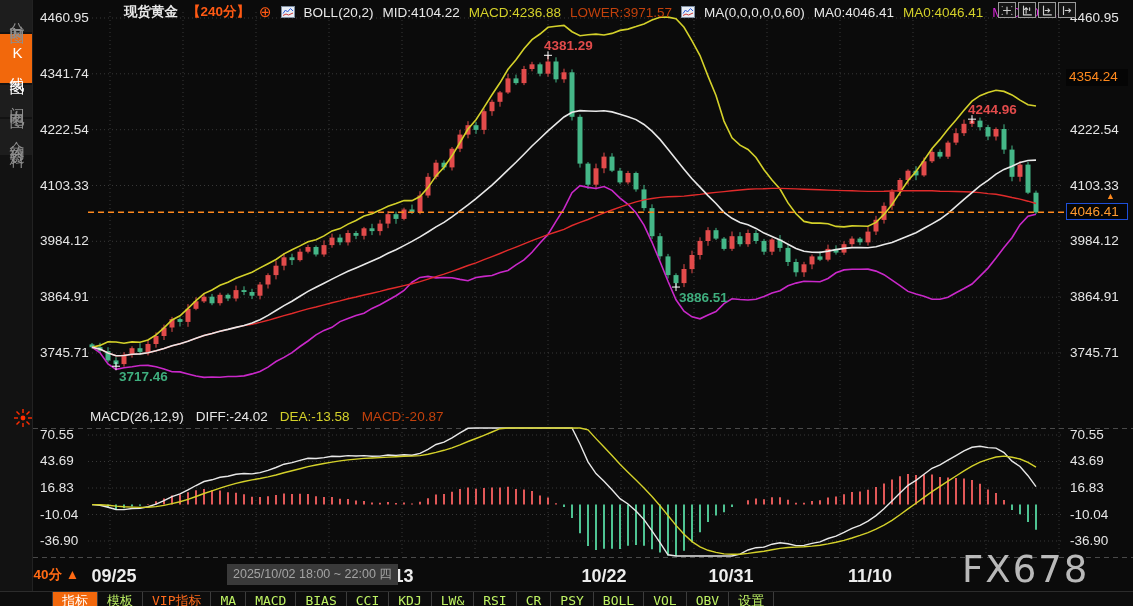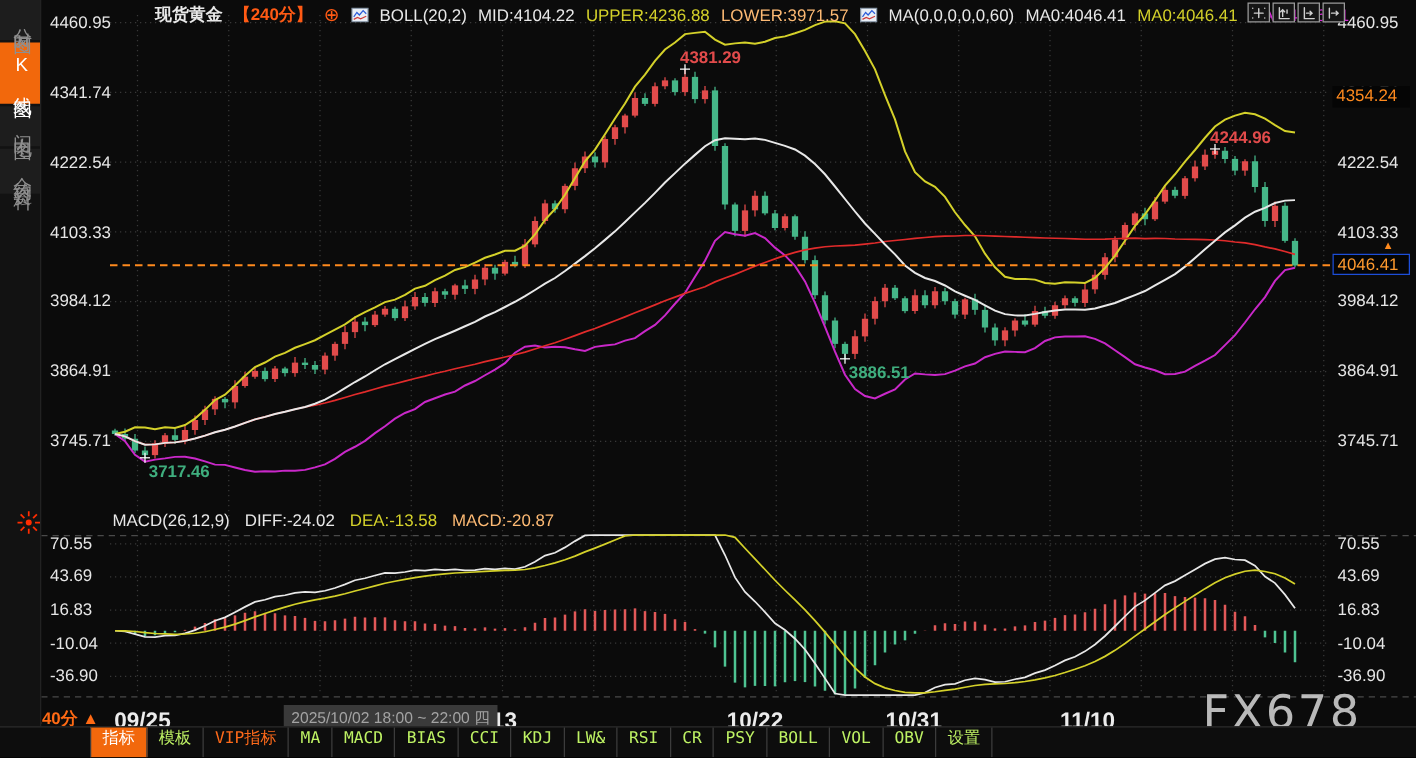--- a/index.html
+++ b/index.html
@@ -8,21 +8,21 @@
   
   #sidebar{position:absolute;left:0;top:0;width:32px;height:606px;background:#121212;border-right:1px solid #222;z-index:6;}
   .side-tab{writing-mode:vertical-rl;text-orientation:upright;width:32px;box-sizing:border-box;
             padding:10px 0;text-align:center;font-size:15px;line-height:30px;letter-spacing:4px;
             color:#8f8f8f;background:#1d1d1d;margin-bottom:2px;cursor:pointer;}
   .side-tab.active{background:#f2680c;color:#fff;}
   #live-icon{position:absolute;left:13px;top:408px;}
   
   #topbar{position:absolute;left:86px;top:3px;display:flex;gap:9px;align-items:center;
           font-size:13.5px;white-space:nowrap;z-index:5;}
-  .c-white{color:#e8e8e8;} .c-yellow{color:#d4d12a;} .c-magenta{color:#fdba74;}
+  .c-white{color:#e8e8e8;} .c-yellow{color:#d4d12a;} .c-magenta{color:#c2410c;}
   .c-orange{color:#ff5a14;}
   .mini-chart{display:inline-block;vertical-align:-2px;cursor:pointer;}
   
   #topright{position:absolute;left:998px;top:2px;display:flex;gap:2px;z-index:5;}
   .tool-btn{width:16px;height:14px;border:1px solid #9a9a9a;background:#151515;display:flex;
             align-items:center;justify-content:center;cursor:pointer;}
   
   .ax-label{position:absolute;font-size:13.5px;color:#e6e6e6;z-index:4;}
   .ax-left{left:40px;} .ax-right{left:1070px;}
   .marker-box{position:absolute;left:1066px;width:62px;height:17px;line-height:16px;z-index:5;
@@ -31,22 +31,22 @@
   .marker-arrow{position:absolute;left:1106px;font-size:9px;color:#ff8a1e;z-index:5;}
   
   #macd-labels{position:absolute;left:90px;top:409px;display:flex;gap:12px;font-size:13.5px;z-index:4;}
   
   #xaxis-row{position:absolute;left:0;top:561px;width:1133px;height:26px;z-index:4;}
   #period-label{position:absolute;left:26px;top:5px;color:#ff6a14;font-size:13.5px;font-weight:bold;cursor:pointer;}
   .x-label{position:absolute;top:5px;transform:translateX(-50%);font-size:18px;font-weight:bold;color:#ececec;}
   #date-box{position:absolute;left:227px;top:3px;background:#3a3a3a;color:#a3a3a3;font-size:12.5px;
             padding:2px 6px;z-index:5;white-space:nowrap;}
   
-  #toolbar{position:absolute;left:0;bottom:0;width:1133px;height:25px;background:#0d0d0d;
-           border-top:1px solid #2c2c2c;display:flex;box-sizing:border-box;padding-left:72px;z-index:6;}
+  #toolbar{position:absolute;left:0;bottom:0;width:1133px;height:15px;background:#0d0d0d;
+           border-top:1px solid #2c2c2c;display:flex;box-sizing:border-box;padding-left:52px;z-index:6;}
   .tb-item{padding:0 9px;line-height:18px;font-size:13px;color:#bef264;cursor:pointer;
            border-right:1px solid #3c3c3c;font-family:"DejaVu Sans Mono","Liberation Mono",monospace;}
   .tb-item:first-child{border-left:1px solid #3c3c3c;}
   .tb-item.active{background:#f2680c;color:#fff;}
   .tb-item.vip{color:#ff6a1a;}
   
   #watermark{position:absolute;left:962px;top:548px;font-size:37px;letter-spacing:2px;color:#d2d2d2;
              opacity:.88;z-index:3;font-family:"DejaVu Sans",sans-serif;}
   #chart{position:absolute;left:0;top:0;z-index:2;}
 </style>
@@ -81,21 +81,21 @@
     <span class="c-white" style="font-weight:bold;margin-left:38px;">现货黄金</span>
     <span class="c-orange" style="font-weight:bold;">【240分】</span>
     <span class="c-orange" style="font-size:15px;cursor:pointer;">⊕</span>
     <svg class="mini-chart" width="14" height="12" viewBox="0 0 14 12">
       <rect x="0.5" y="0.5" width="13" height="11" fill="#e8eef5" stroke="#7f8ea0"></rect>
       <polyline points="2,7.5 4.5,4 6.5,6 9.5,2.5 12,5" fill="none" stroke="#2b5cd9" stroke-width="1"></polyline>
       <polyline points="2,9.5 5,8 7.5,9 12,7" fill="none" stroke="#d03a3a" stroke-width="1"></polyline>
     </svg>
     <span class="c-white">BOLL(20,2)</span>
     <span class="c-white">MID:4104.22</span>
-    <span class="c-yellow">UPPER:4236.88</span>
+    <span class="c-yellow">MACD:4236.88</span>
     <span class="c-magenta">LOWER:3971.57</span>
     <svg class="mini-chart" width="14" height="12" viewBox="0 0 14 12">
       <rect x="0.5" y="0.5" width="13" height="11" fill="#e8eef5" stroke="#7f8ea0"></rect>
       <polyline points="2,7.5 4.5,4 6.5,6 9.5,2.5 12,5" fill="none" stroke="#2b5cd9" stroke-width="1"></polyline>
       <polyline points="2,9.5 5,8 7.5,9 12,7" fill="none" stroke="#d03a3a" stroke-width="1"></polyline>
     </svg>
     <span class="c-white">MA(0,0,0,0,0,60)</span>
     <span id="ma-values" style="display:flex;gap:9px;">
         <span style="color: rgb(232, 232, 232);">MA0:4046.41</span>
         <span style="color: rgb(212, 209, 42);">MA0:4046.41</span>

